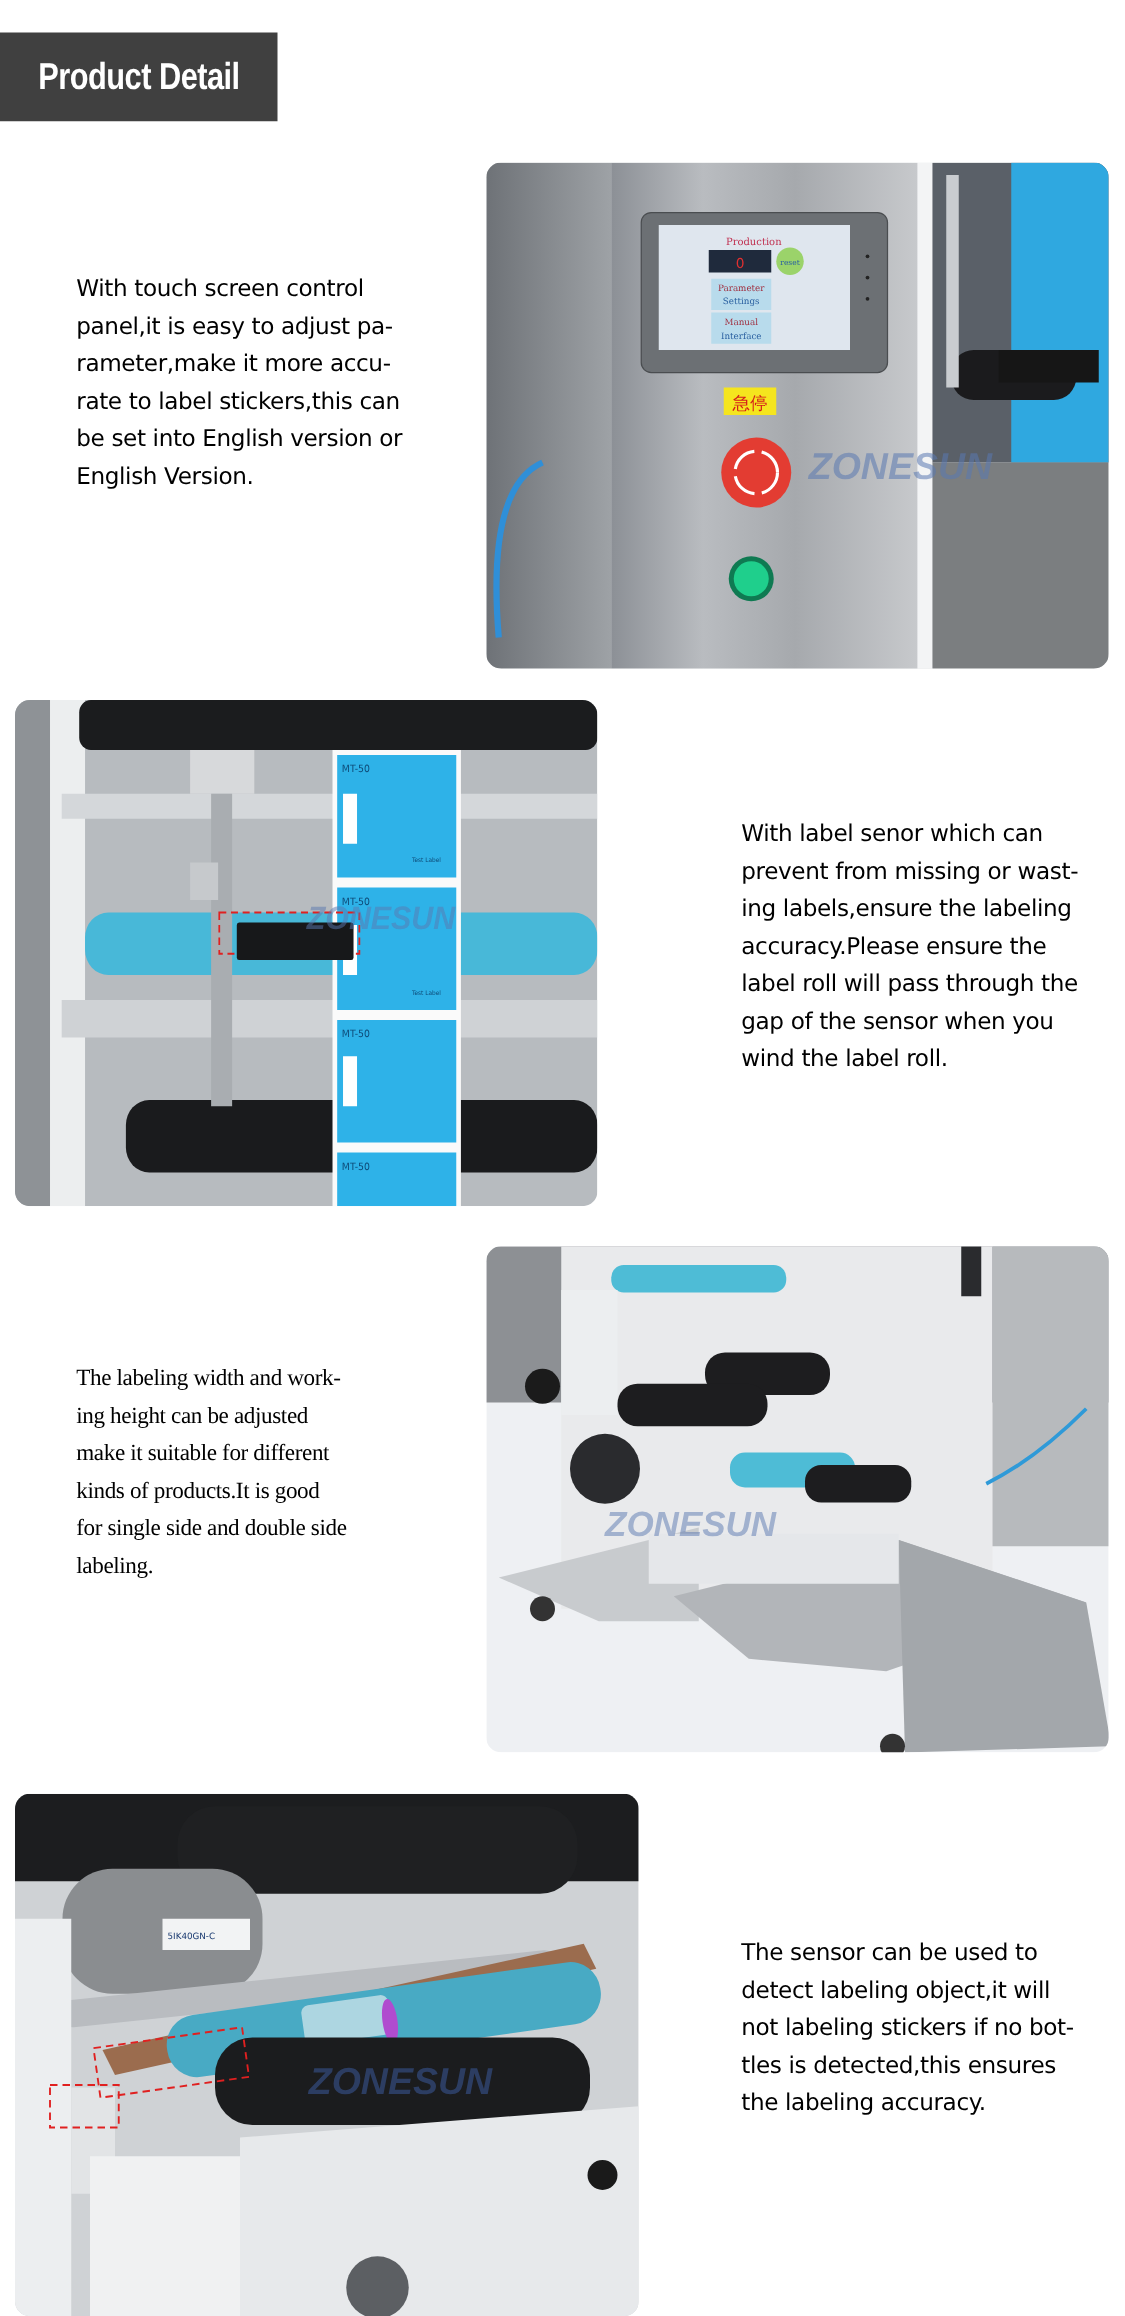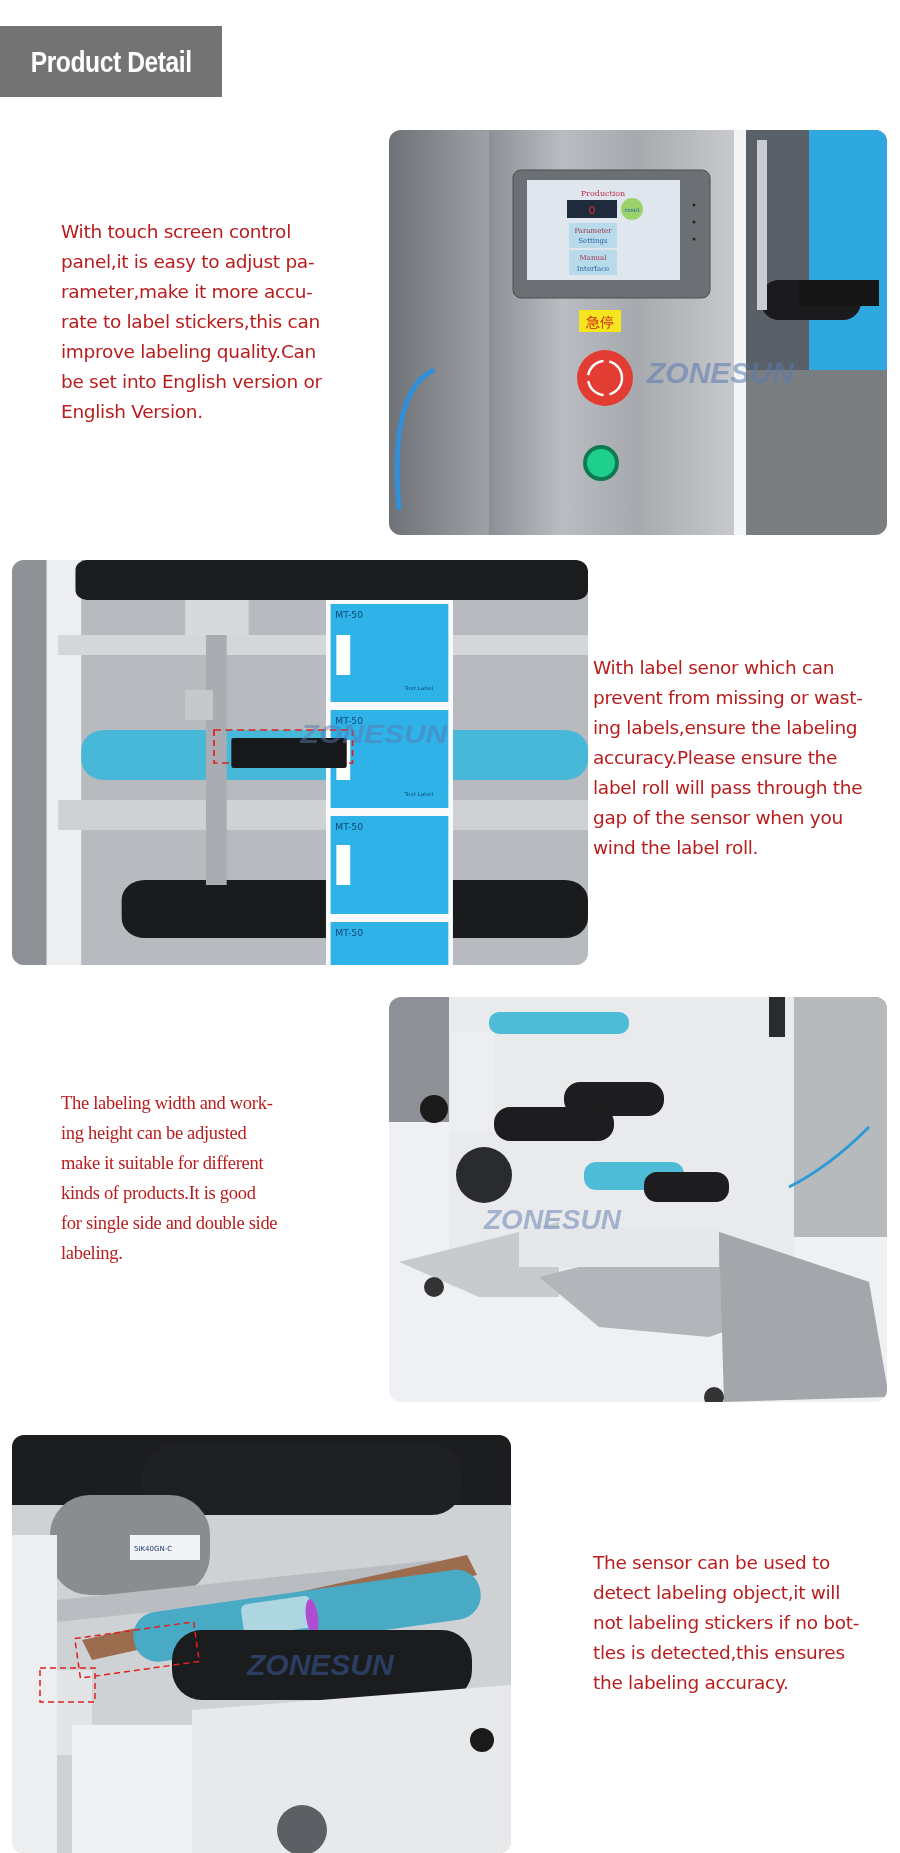--- a/index.html
+++ b/index.html
@@ -1,41 +1,40 @@
 <!DOCTYPE html>
 <html><head>
 <meta charset="utf-8">
 <style>
   html, body { margin:0; padding:0; background:#ffffff; }
   body { width:900px; height:1853px; position:relative; overflow:hidden;
          font-family:"DejaVu Sans", "Liberation Sans", sans-serif; color:#1e1e1e; }
-  .banner { position:absolute; left:0; top:26px; width:222px; height:71px; background:#737373;
+  .banner { position:absolute; left:0; top:26px; width:222px; height:71px; background:#404040;
             display:flex; align-items:center; justify-content:center; }
   .banner span { color:#fff; font-family:"Liberation Sans", sans-serif; font-weight:bold;
                  font-size:30px; letter-spacing:-0.5px; transform:scaleX(0.82); display:inline-block; white-space:nowrap; }
   .desc { position:absolute; font-size:18.5px; line-height:30px; width:270px;
-          font-family:"DejaVu Sans", sans-serif; letter-spacing:-0.3px; color:#b91c1c; }
+          font-family:"DejaVu Sans", sans-serif; letter-spacing:-0.3px; color:#000000; }
   .desc div { white-space:nowrap; }
   .photo { position:absolute; border-radius:12px; overflow:hidden; }
   .photo svg { display:block; width:100%; height:100%; }
   .wm { font-family:"Liberation Sans", sans-serif; font-weight:bold; font-style:italic; }
 </style>
 </head>
 <body>
 
 <div class="banner">
   <span>Product Detail</span>
 </div>
 
 <div class="desc" style="left:61px; top:217px;">
   <div>With touch screen control</div>
   <div>panel,it is easy to adjust pa-</div>
   <div>rameter,make it more accu-</div>
   <div>rate to label stickers,this can</div>
-  <div>improve labeling quality.Can</div>
   <div>be set into English version or</div>
   <div>English Version.</div>
 </div>
 <div class="photo" style="left:389px; top:130px; width:498px; height:405px;">
   <svg viewBox="0 0 498 405" preserveAspectRatio="none">
     <defs>
       <linearGradient id="steel" x1="0" x2="1">
         <stop offset="0" stop-color="#8c9096"></stop>
           <stop offset="0.3" stop-color="#b9bcc0"></stop>
         <stop offset="0.6" stop-color="#a6a9ad"></stop>
@@ -76,21 +75,21 @@
     <rect x="190" y="180" width="42" height="22" fill="#f5e51e"></rect>
     <text x="211" y="197" font-size="14" fill="#d41a1a" text-anchor="middle" font-family="DejaVu Sans, sans-serif">急停</text>
     <circle cx="216" cy="248" r="28" fill="#e33c32"></circle>
     <circle cx="216" cy="248" r="17" fill="none" stroke="#fff" stroke-width="2.5" stroke-dasharray="22 6"></circle>
     <circle cx="212" cy="333" r="18" fill="#0f7a52"></circle>
     <circle cx="212" cy="333" r="14" fill="#1fcf8c"></circle>
     <text x="258" y="253" font-size="30" fill="#5a78b0" fill-opacity="0.55" class="wm">ZONESUN</text>
   </svg>
 </div>
 
-<div class="photo" style="left:12px; top:560px; width:576px; height:405px;">
+<div class="photo" style="left:12px; top:560px; width:466px; height:405px;">
   <svg viewBox="0 0 499 405" preserveAspectRatio="none">
     <rect width="499" height="405" fill="#b7bbbf"></rect>
     <rect x="0" y="0" width="30" height="405" fill="#8e9296"></rect>
     <rect x="30" y="0" width="30" height="405" fill="#eceeef"></rect>
     <rect x="55" y="0" width="444" height="40" rx="10" fill="#1b1c1e"></rect>
     <rect x="40" y="75" width="459" height="20" fill="#d4d7da"></rect>
     <rect x="60" y="170" width="439" height="50" rx="20" fill="#48b8d8"></rect>
     <rect x="40" y="240" width="459" height="30" fill="#cfd2d5"></rect>
     <rect x="95" y="320" width="404" height="58" rx="20" fill="#1a1b1d"></rect>
     <rect x="272" y="40" width="110" height="365" fill="#fafafa"></rect>

